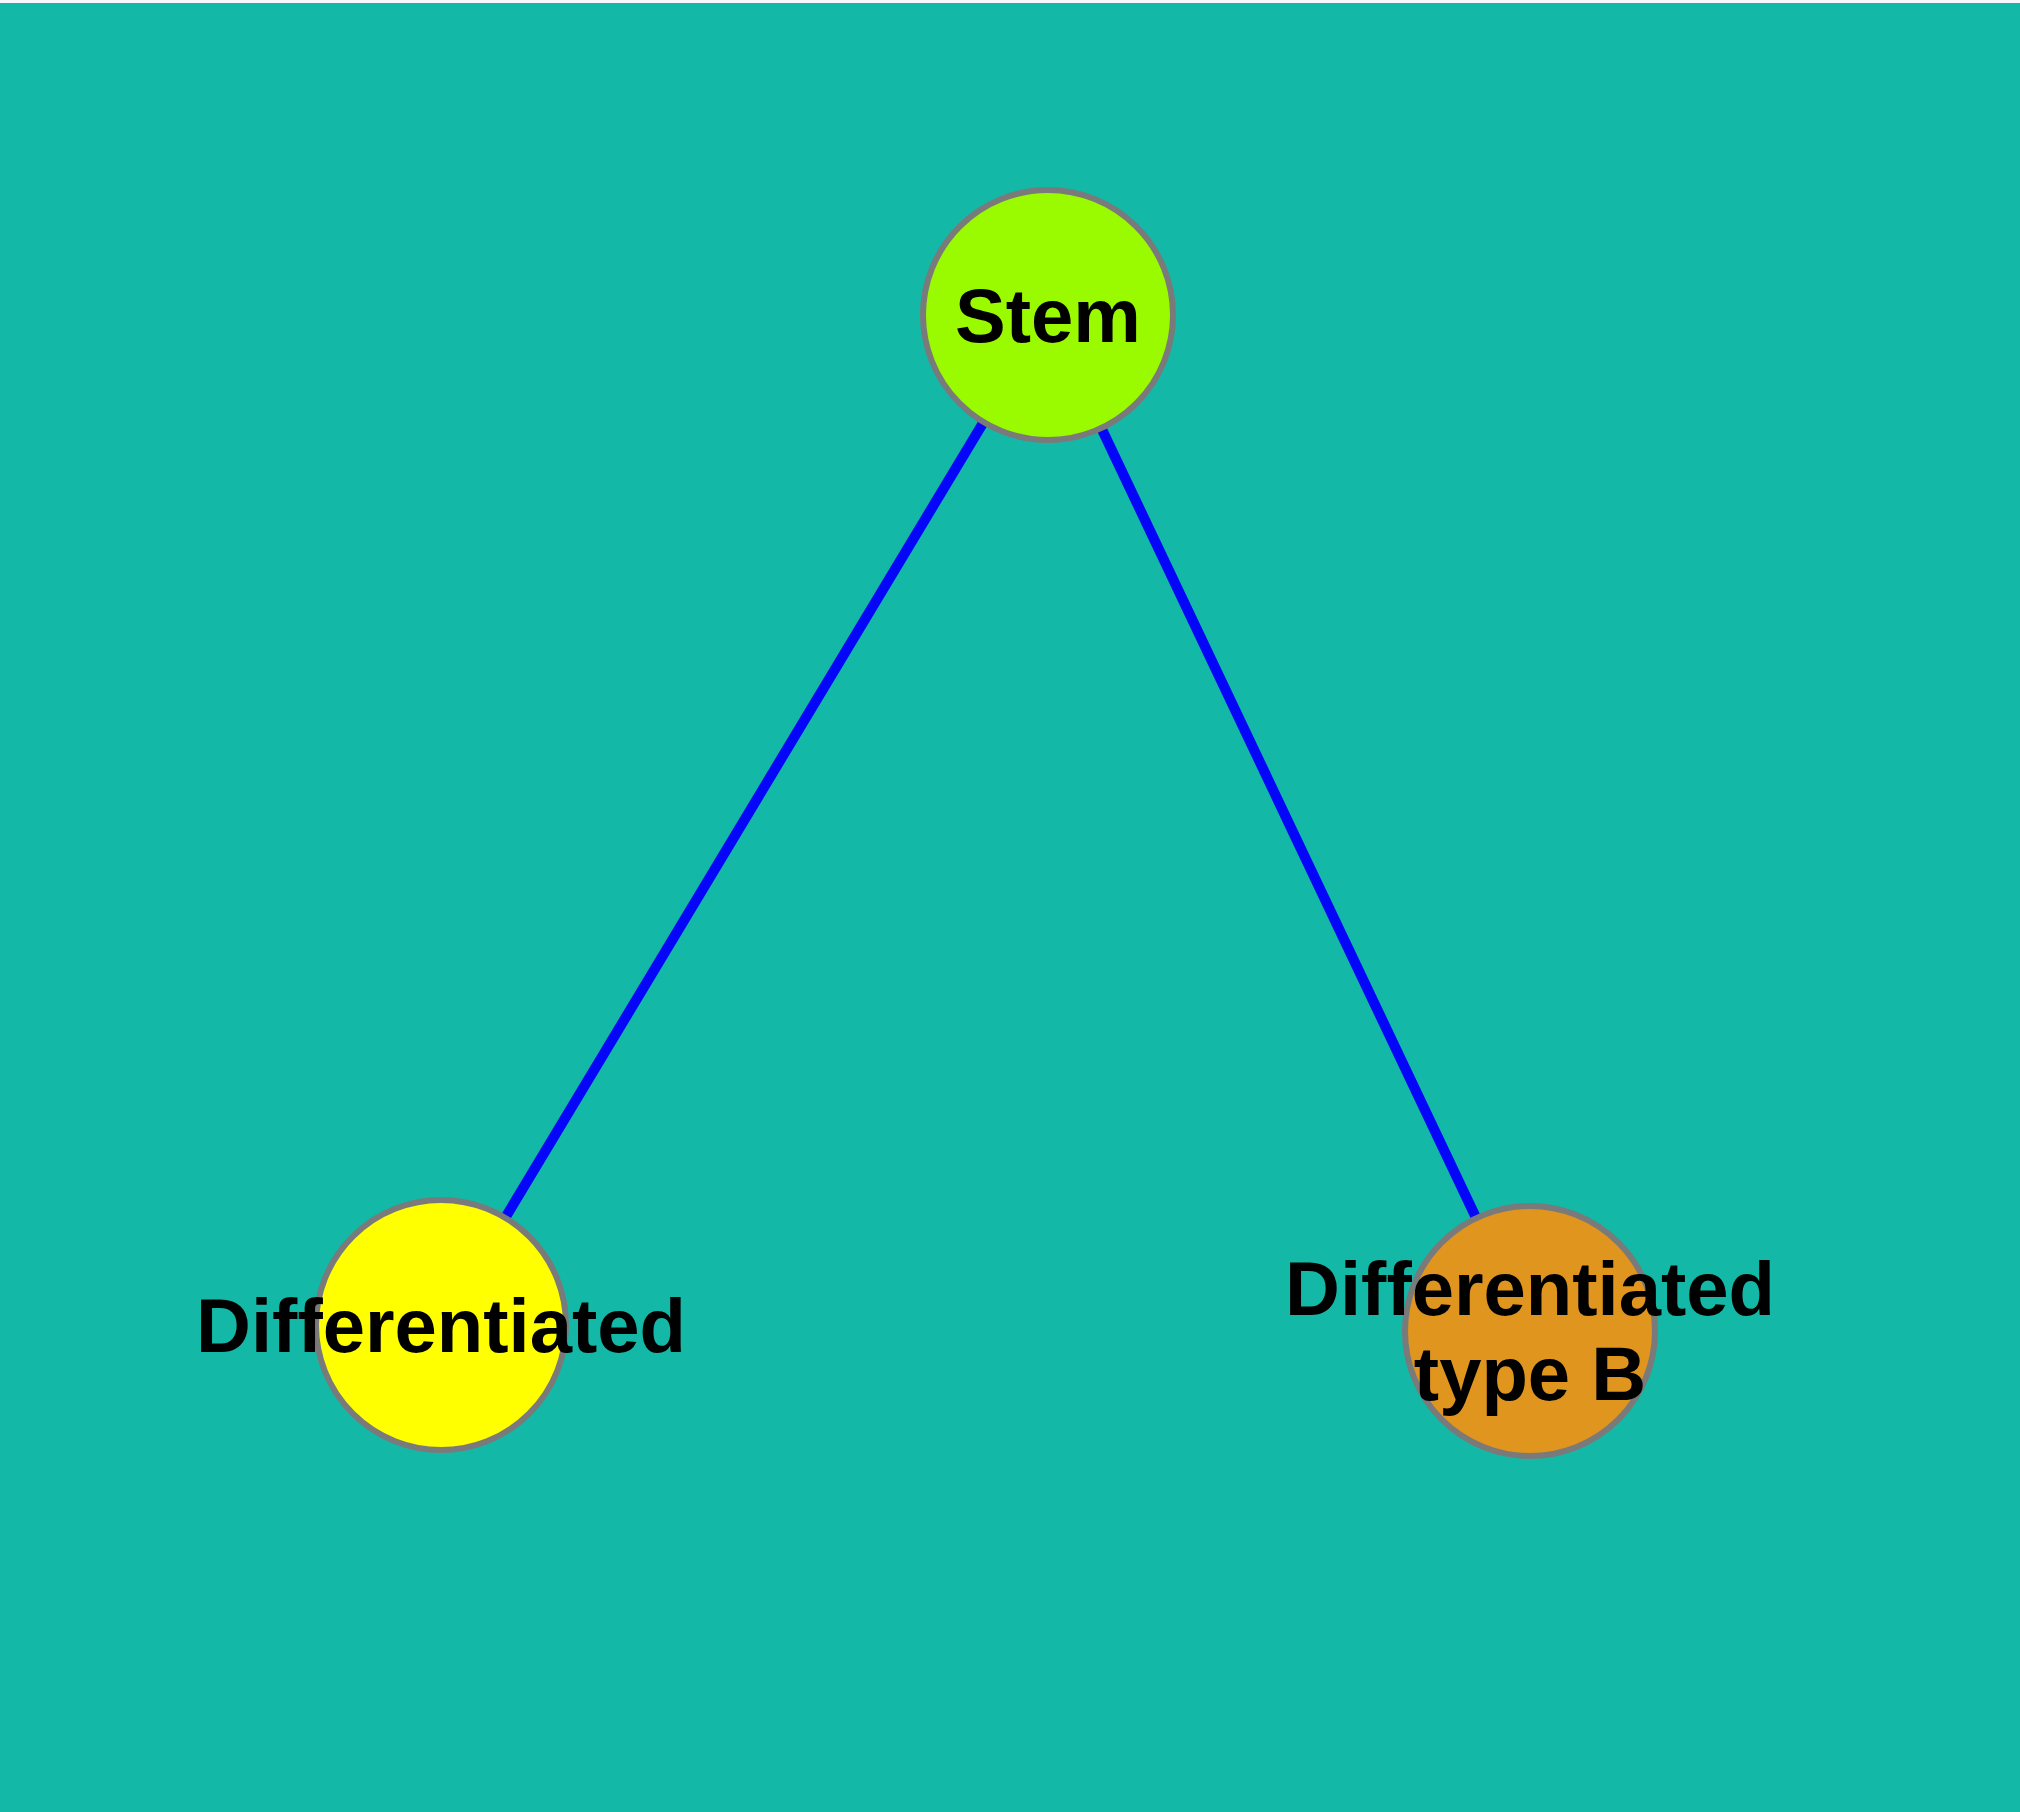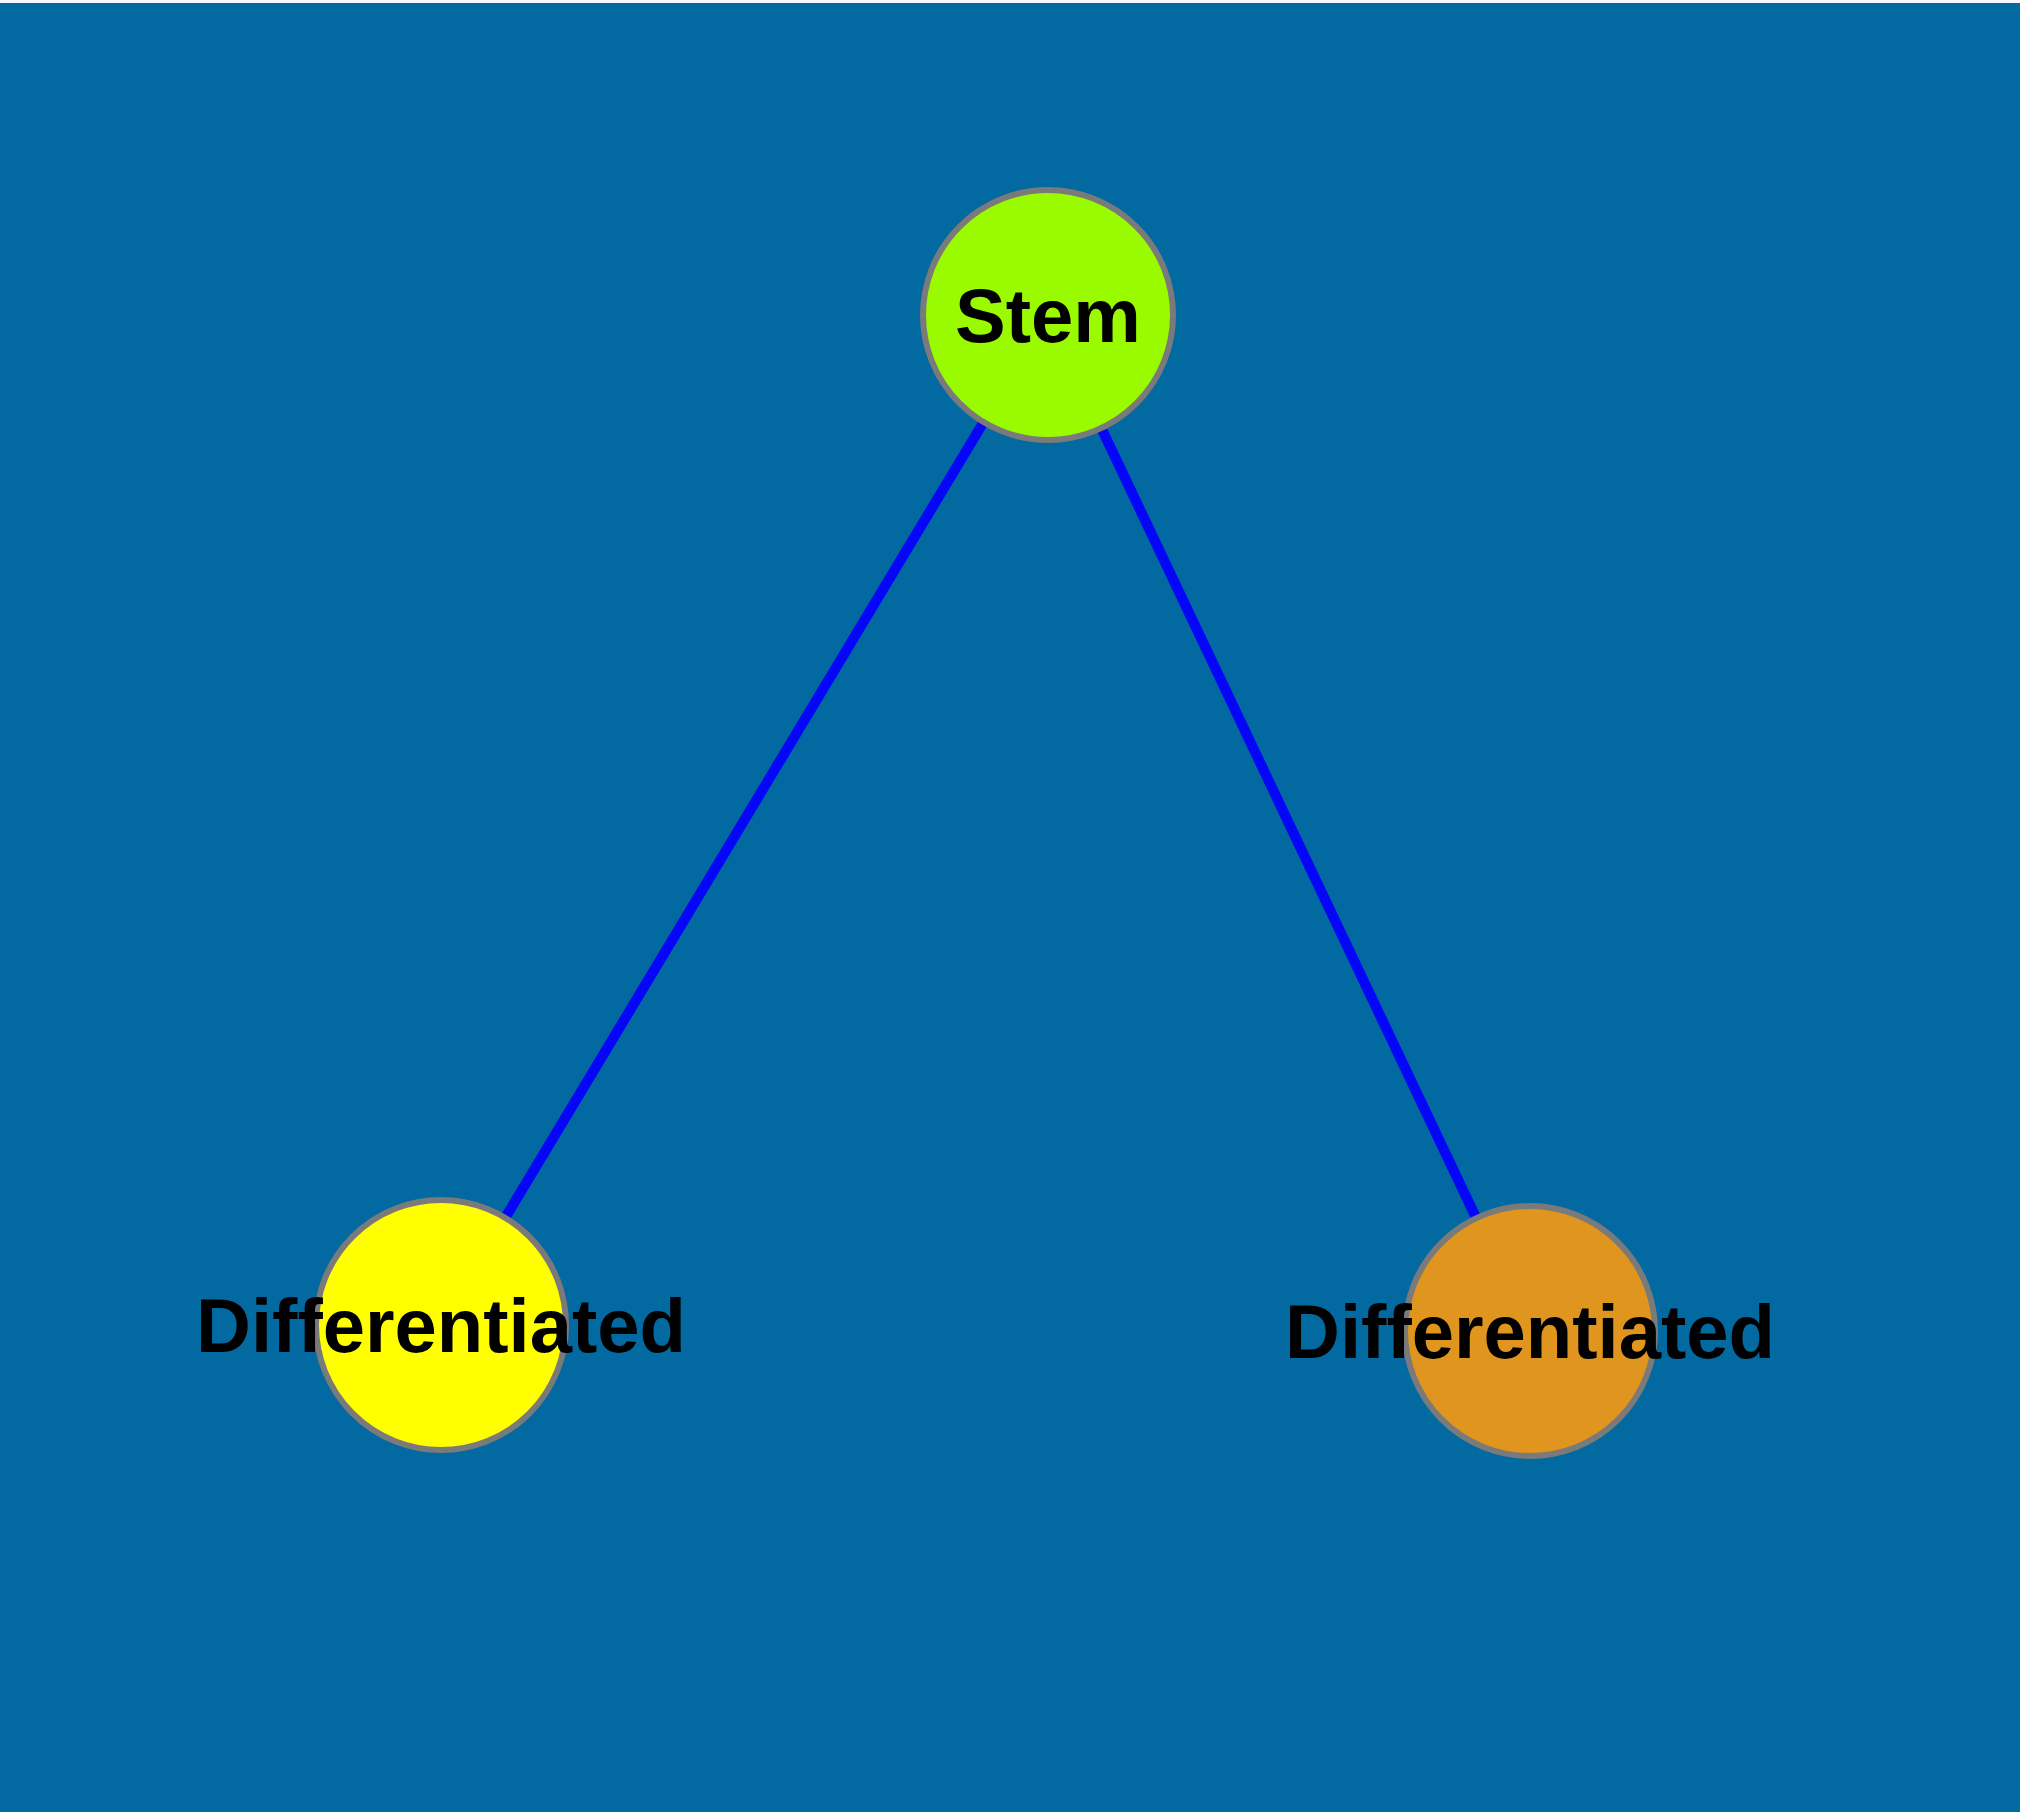--- a/index.html
+++ b/index.html
@@ -47,21 +47,21 @@
     font-size: 76px;
     line-height: 85px;
     color: #000000;
     white-space: nowrap;
     z-index: 3;
   }
 </style>
 </head>
 <body>
 
-<div class="canvas" style="background-color: #0369a1;">
+<div class="canvas" style="background-color: #14b8a6;">
 
   <div class="top-strip" style="background-color: rgb(248, 248, 252);"></div>
 
   <svg class="edges-layer" width="2021" height="1812" viewBox="0 0 2384 2138">
     <line class="edge" x1="1236" y1="372" x2="520" y2="1563" stroke="#0505FA"></line>
     <line class="edge" x1="1236" y1="372" x2="1805" y2="1571" stroke="#0505FA"></line>
   </svg>
 
   <div class="node-circle" style="left: 1048px; top: 315px; background-color: rgb(154, 251, 0); border-color: rgb(122, 122, 122);"></div>
   <div class="node-circle" style="left: 441px; top: 1325px; background-color: rgb(255, 255, 0); border-color: rgb(122, 122, 122);"></div>
@@ -70,16 +70,17 @@
   <div class="node-label" style="left: 1048px; top: 315px; color: rgb(0, 0, 0);">
     <div class="label-line">Stem</div>
   </div>
 
   <div class="node-label" style="left: 441px; top: 1325px; color: rgb(0, 0, 0);">
     <div class="label-line">Differentiated</div>
   </div>
 
   <div class="node-label" style="left: 1530px; top: 1331px; color: rgb(0, 0, 0);">
     <div class="label-line">Differentiated</div>
+    <div class="label-line">type B</div>
   </div>
 
 </div>
 
 
 </body></html>

